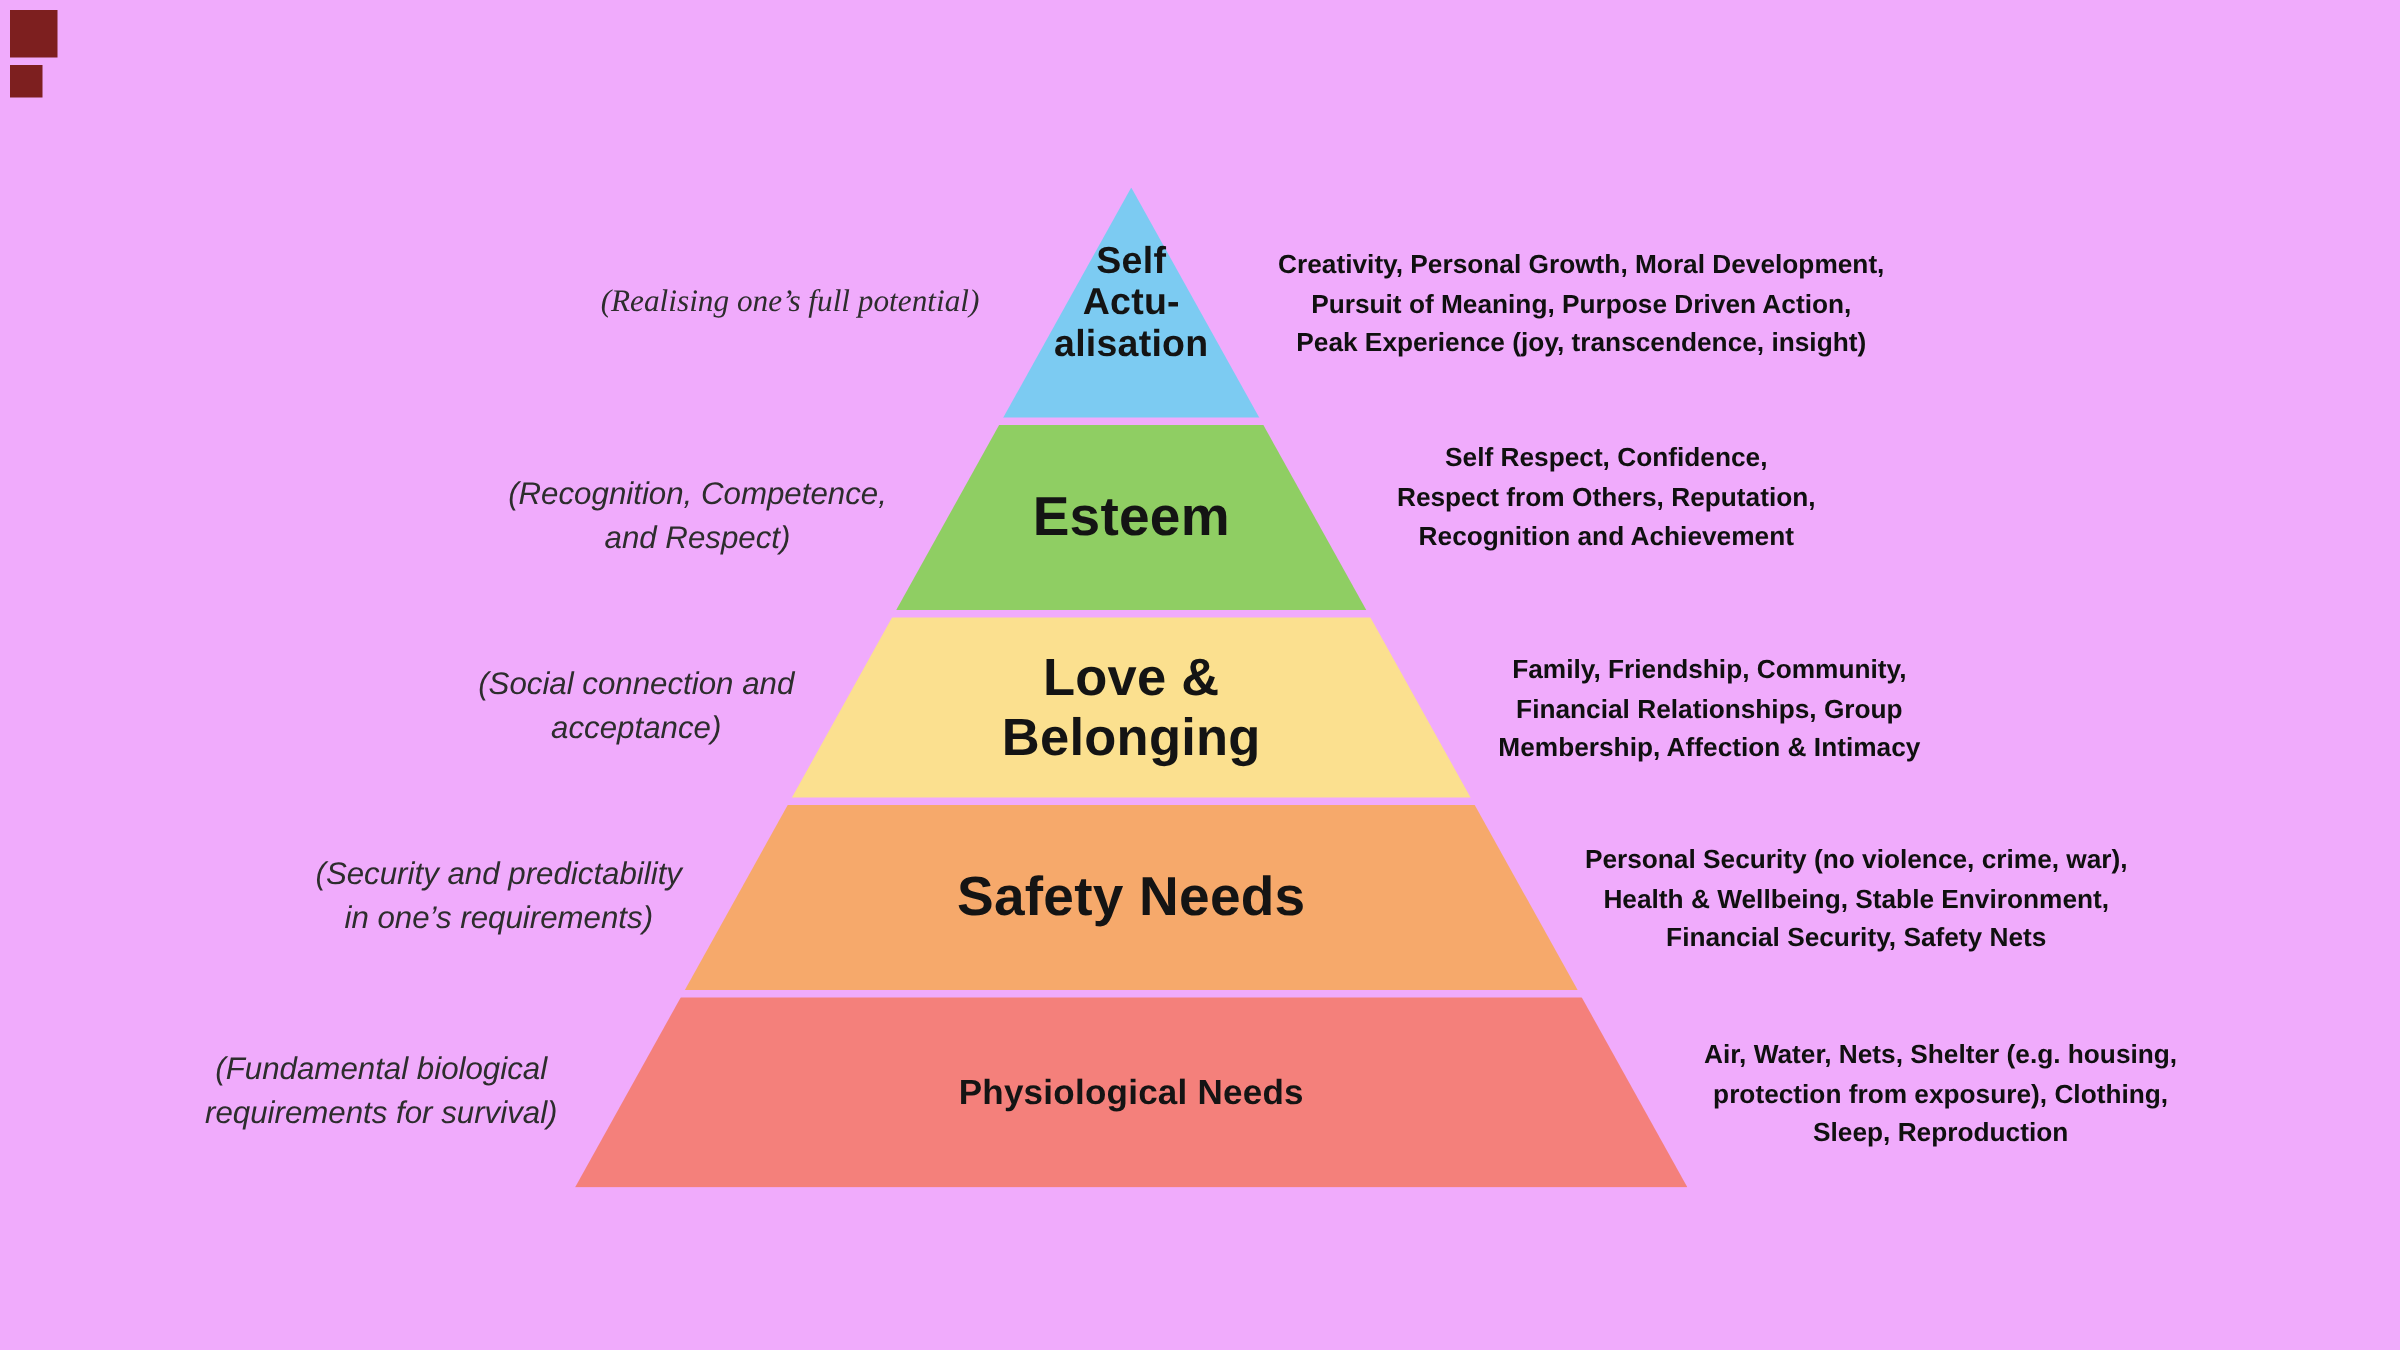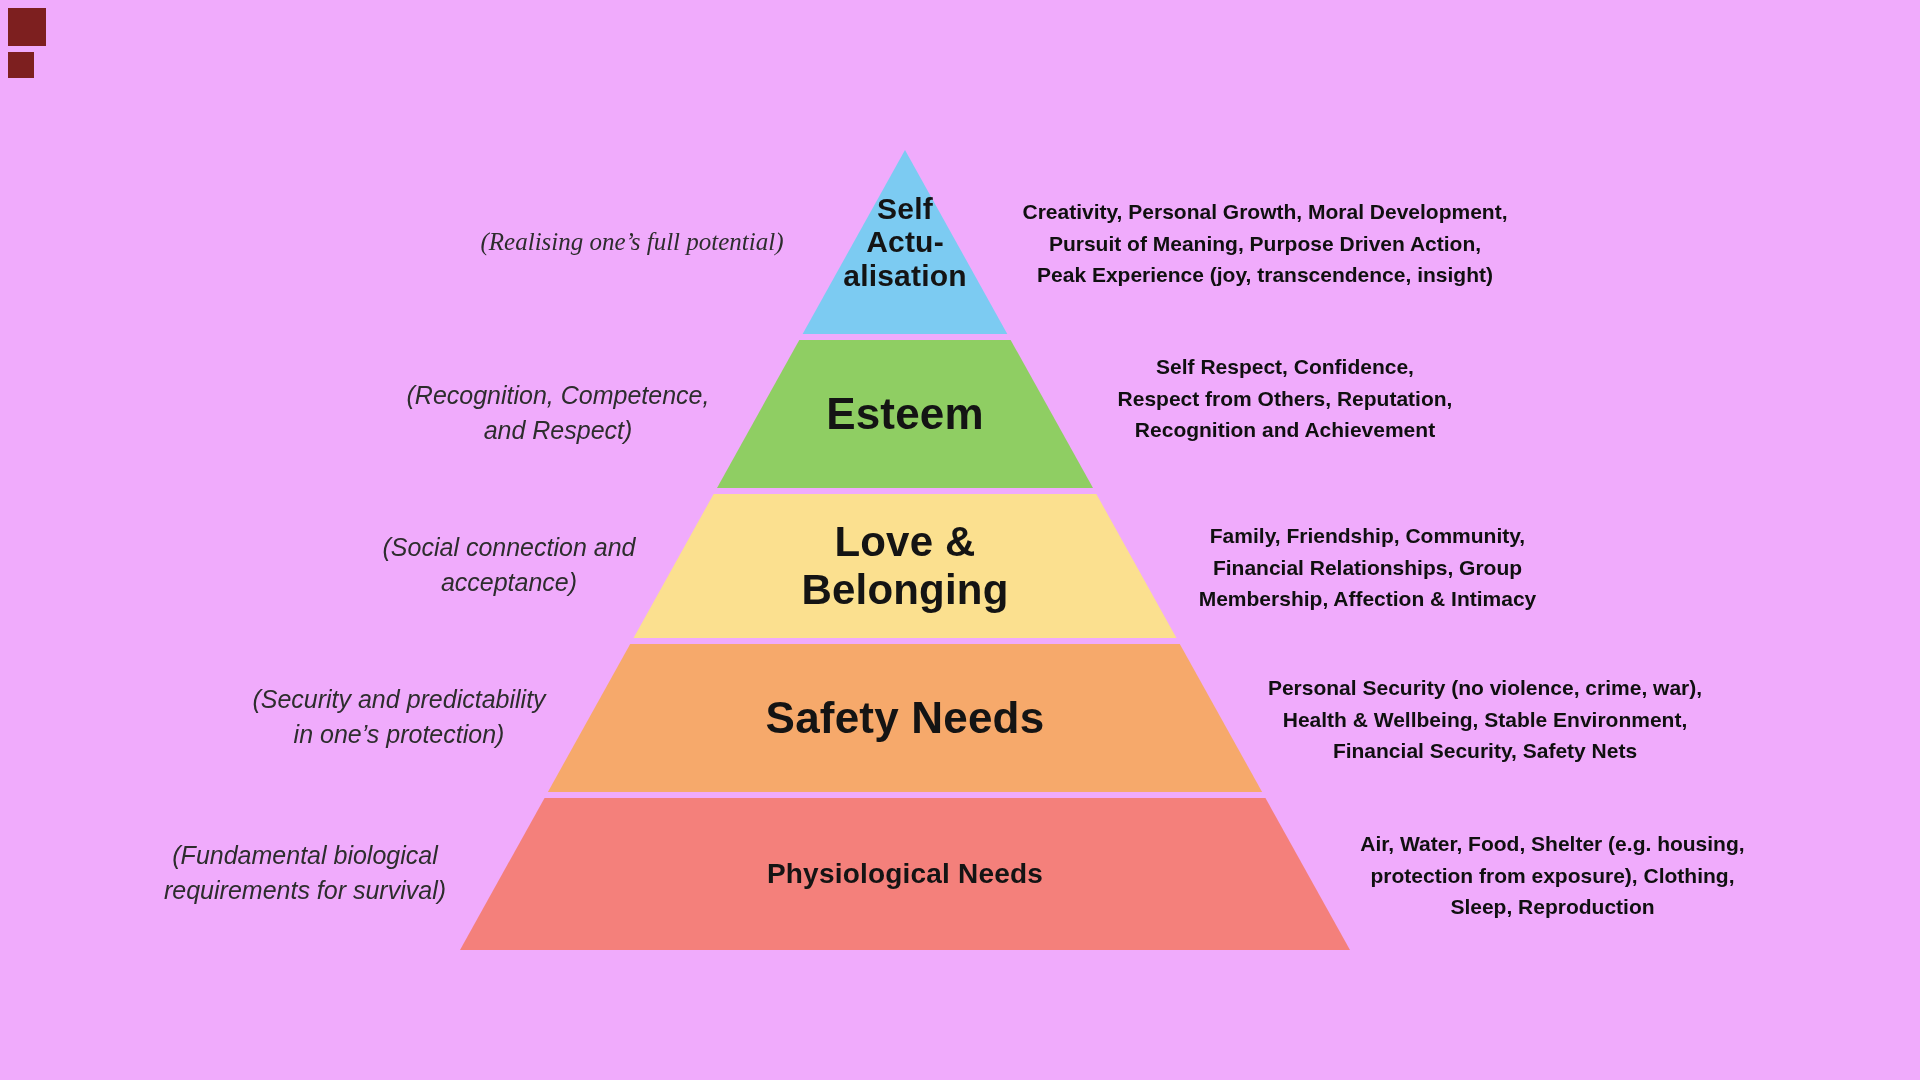--- a/index.html
+++ b/index.html
@@ -94,21 +94,21 @@
   <div class="left-note ln1">
     <div>(Recognition, Competence,</div>
     <div>and Respect)</div>
   </div>
   <div class="left-note ln2">
     <div>(Social connection and</div>
     <div>acceptance)</div>
   </div>
   <div class="left-note ln3">
     <div>(Security and predictability</div>
-    <div>in one’s protection)</div>
+    <div>in one’s requirements)</div>
   </div>
   <div class="left-note ln4">
     <div>(Fundamental biological</div>
     <div>requirements for survival)</div>
   </div>
 
   <div class="right-note rn0">
     <div>Creativity, Personal Growth, Moral Development,</div>
     <div>Pursuit of Meaning, Purpose Driven Action,</div>
     <div>Peak Experience (joy, transcendence, insight)</div>
@@ -122,18 +122,18 @@
     <div>Family, Friendship, Community,</div>
     <div>Financial Relationships, Group</div>
     <div>Membership, Affection &amp; Intimacy</div>
   </div>
   <div class="right-note rn3">
     <div>Personal Security (no violence, crime, war),</div>
     <div>Health &amp; Wellbeing, Stable Environment,</div>
     <div>Financial Security, Safety Nets</div>
   </div>
   <div class="right-note rn4">
-    <div>Air, Water, Food, Shelter (e.g. housing,</div>
+    <div>Air, Water, Nets, Shelter (e.g. housing,</div>
     <div>protection from exposure), Clothing,</div>
     <div>Sleep, Reproduction</div>
   </div>
 
 </div>
 
 </body></html>

